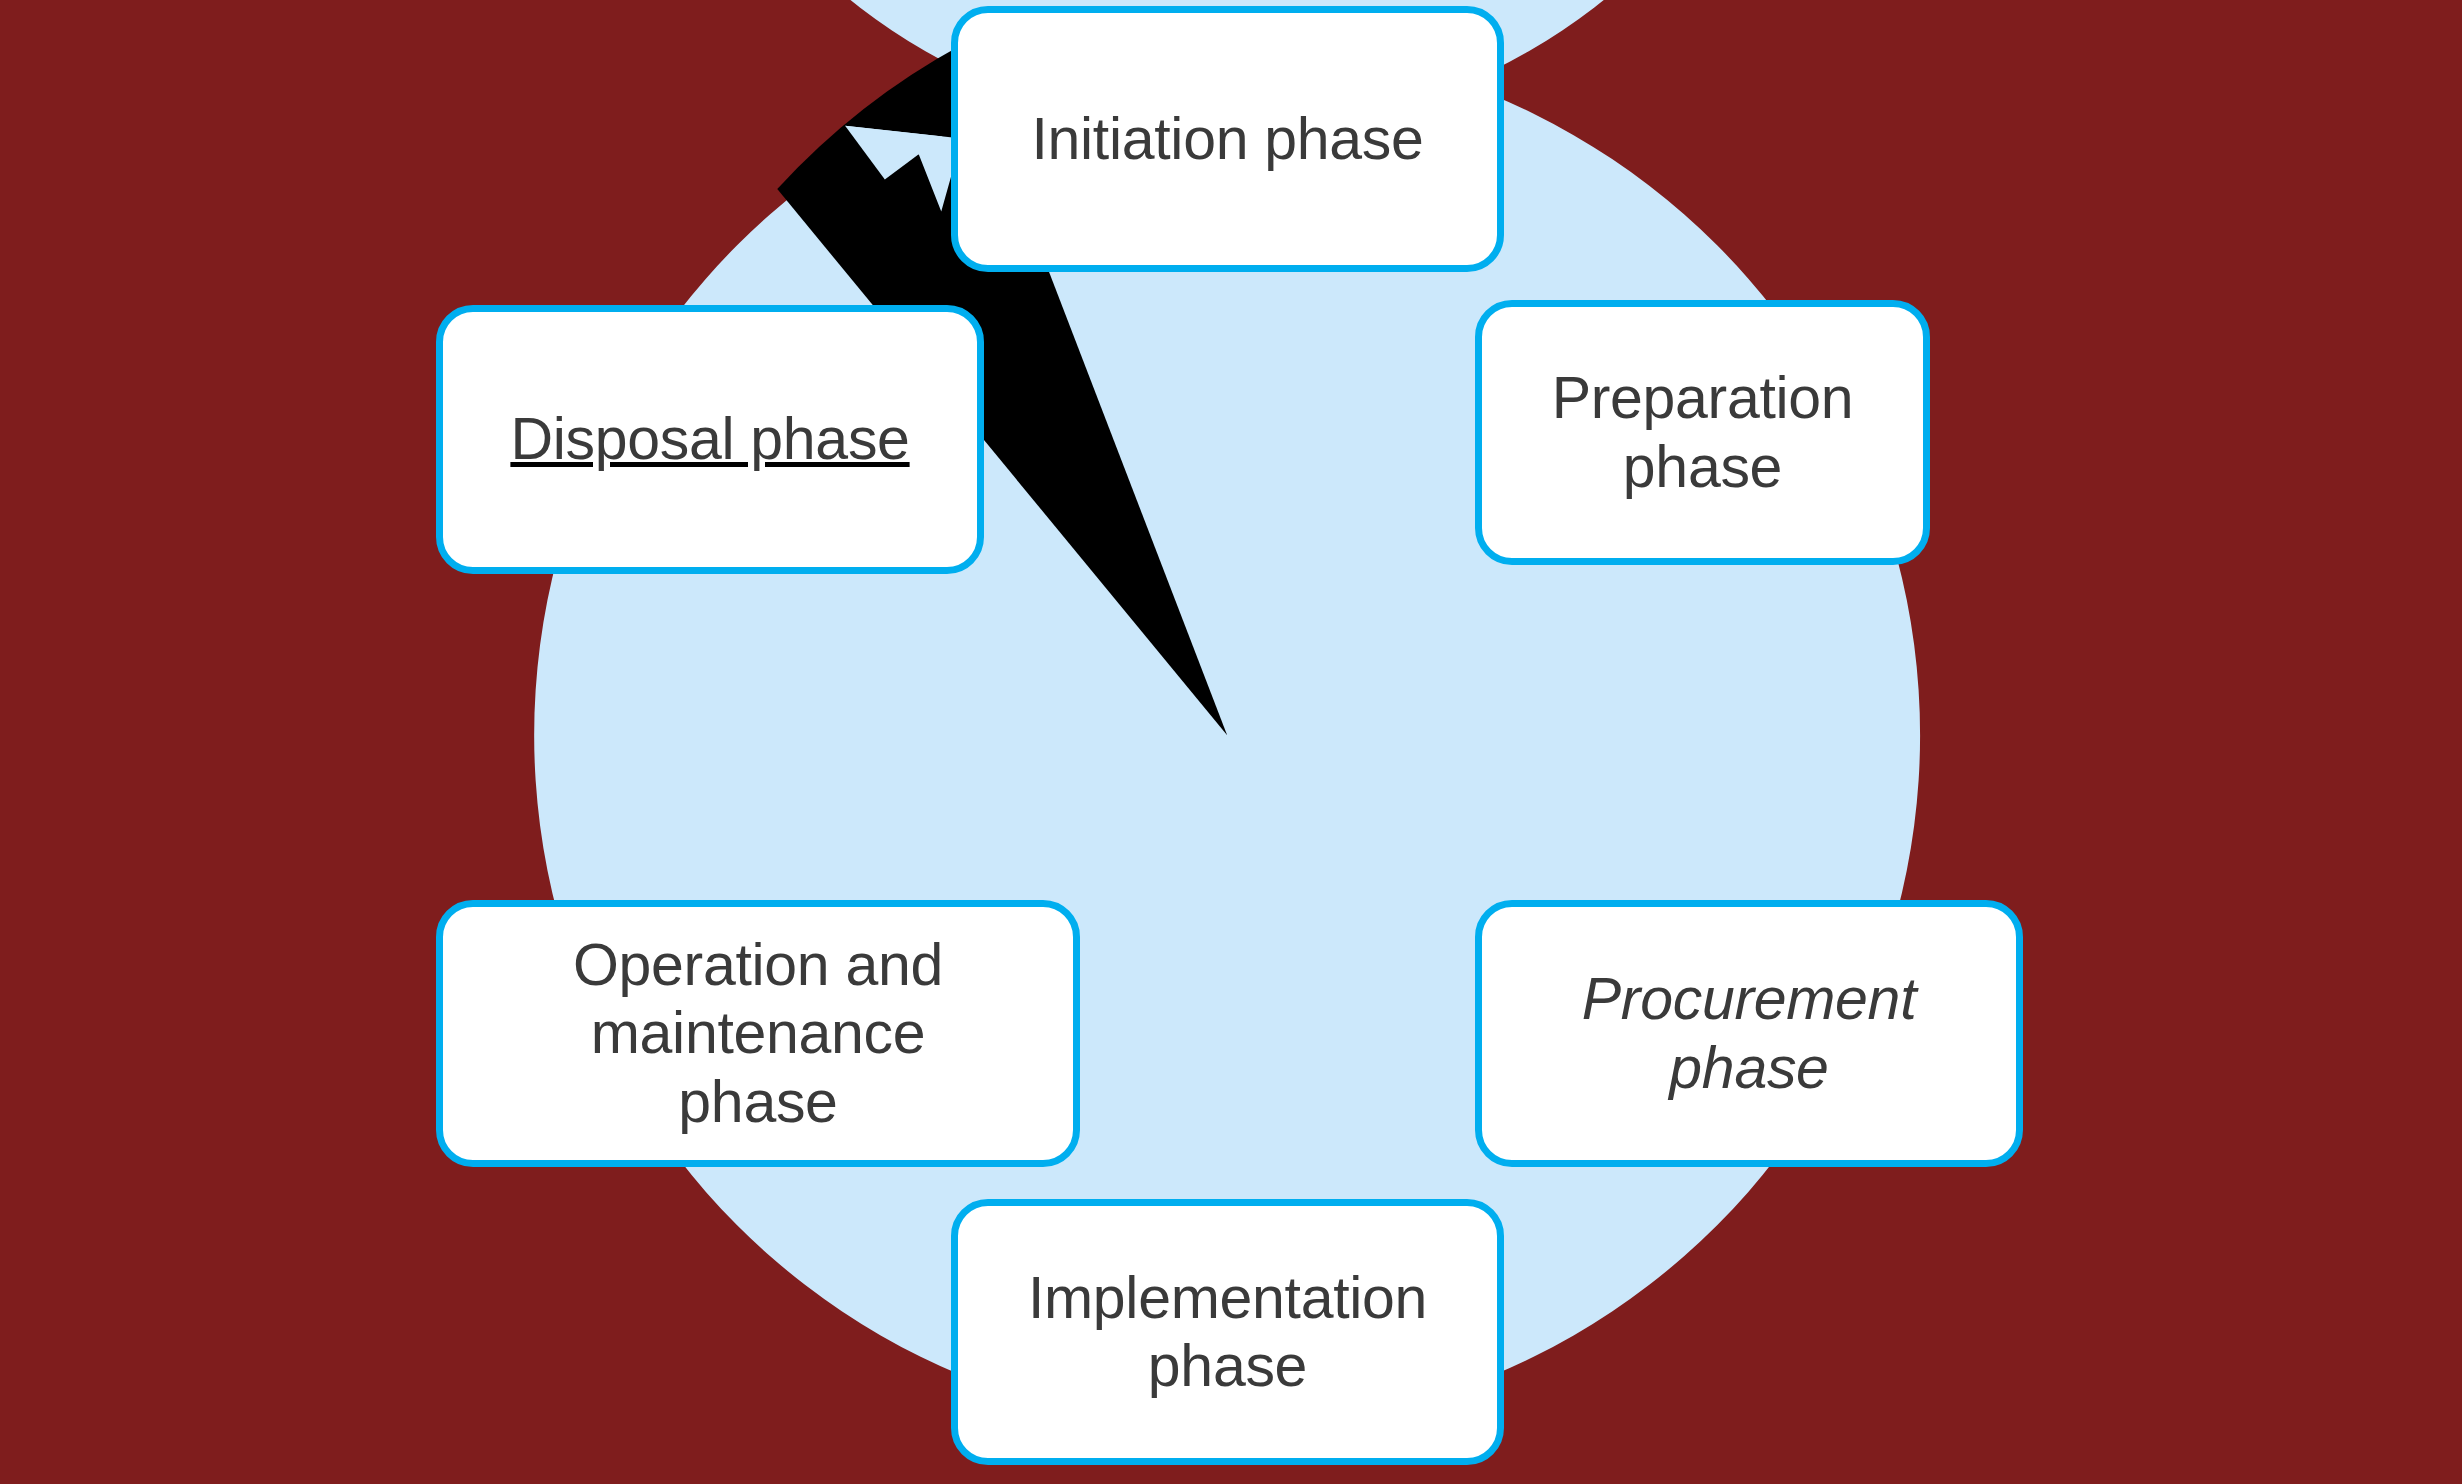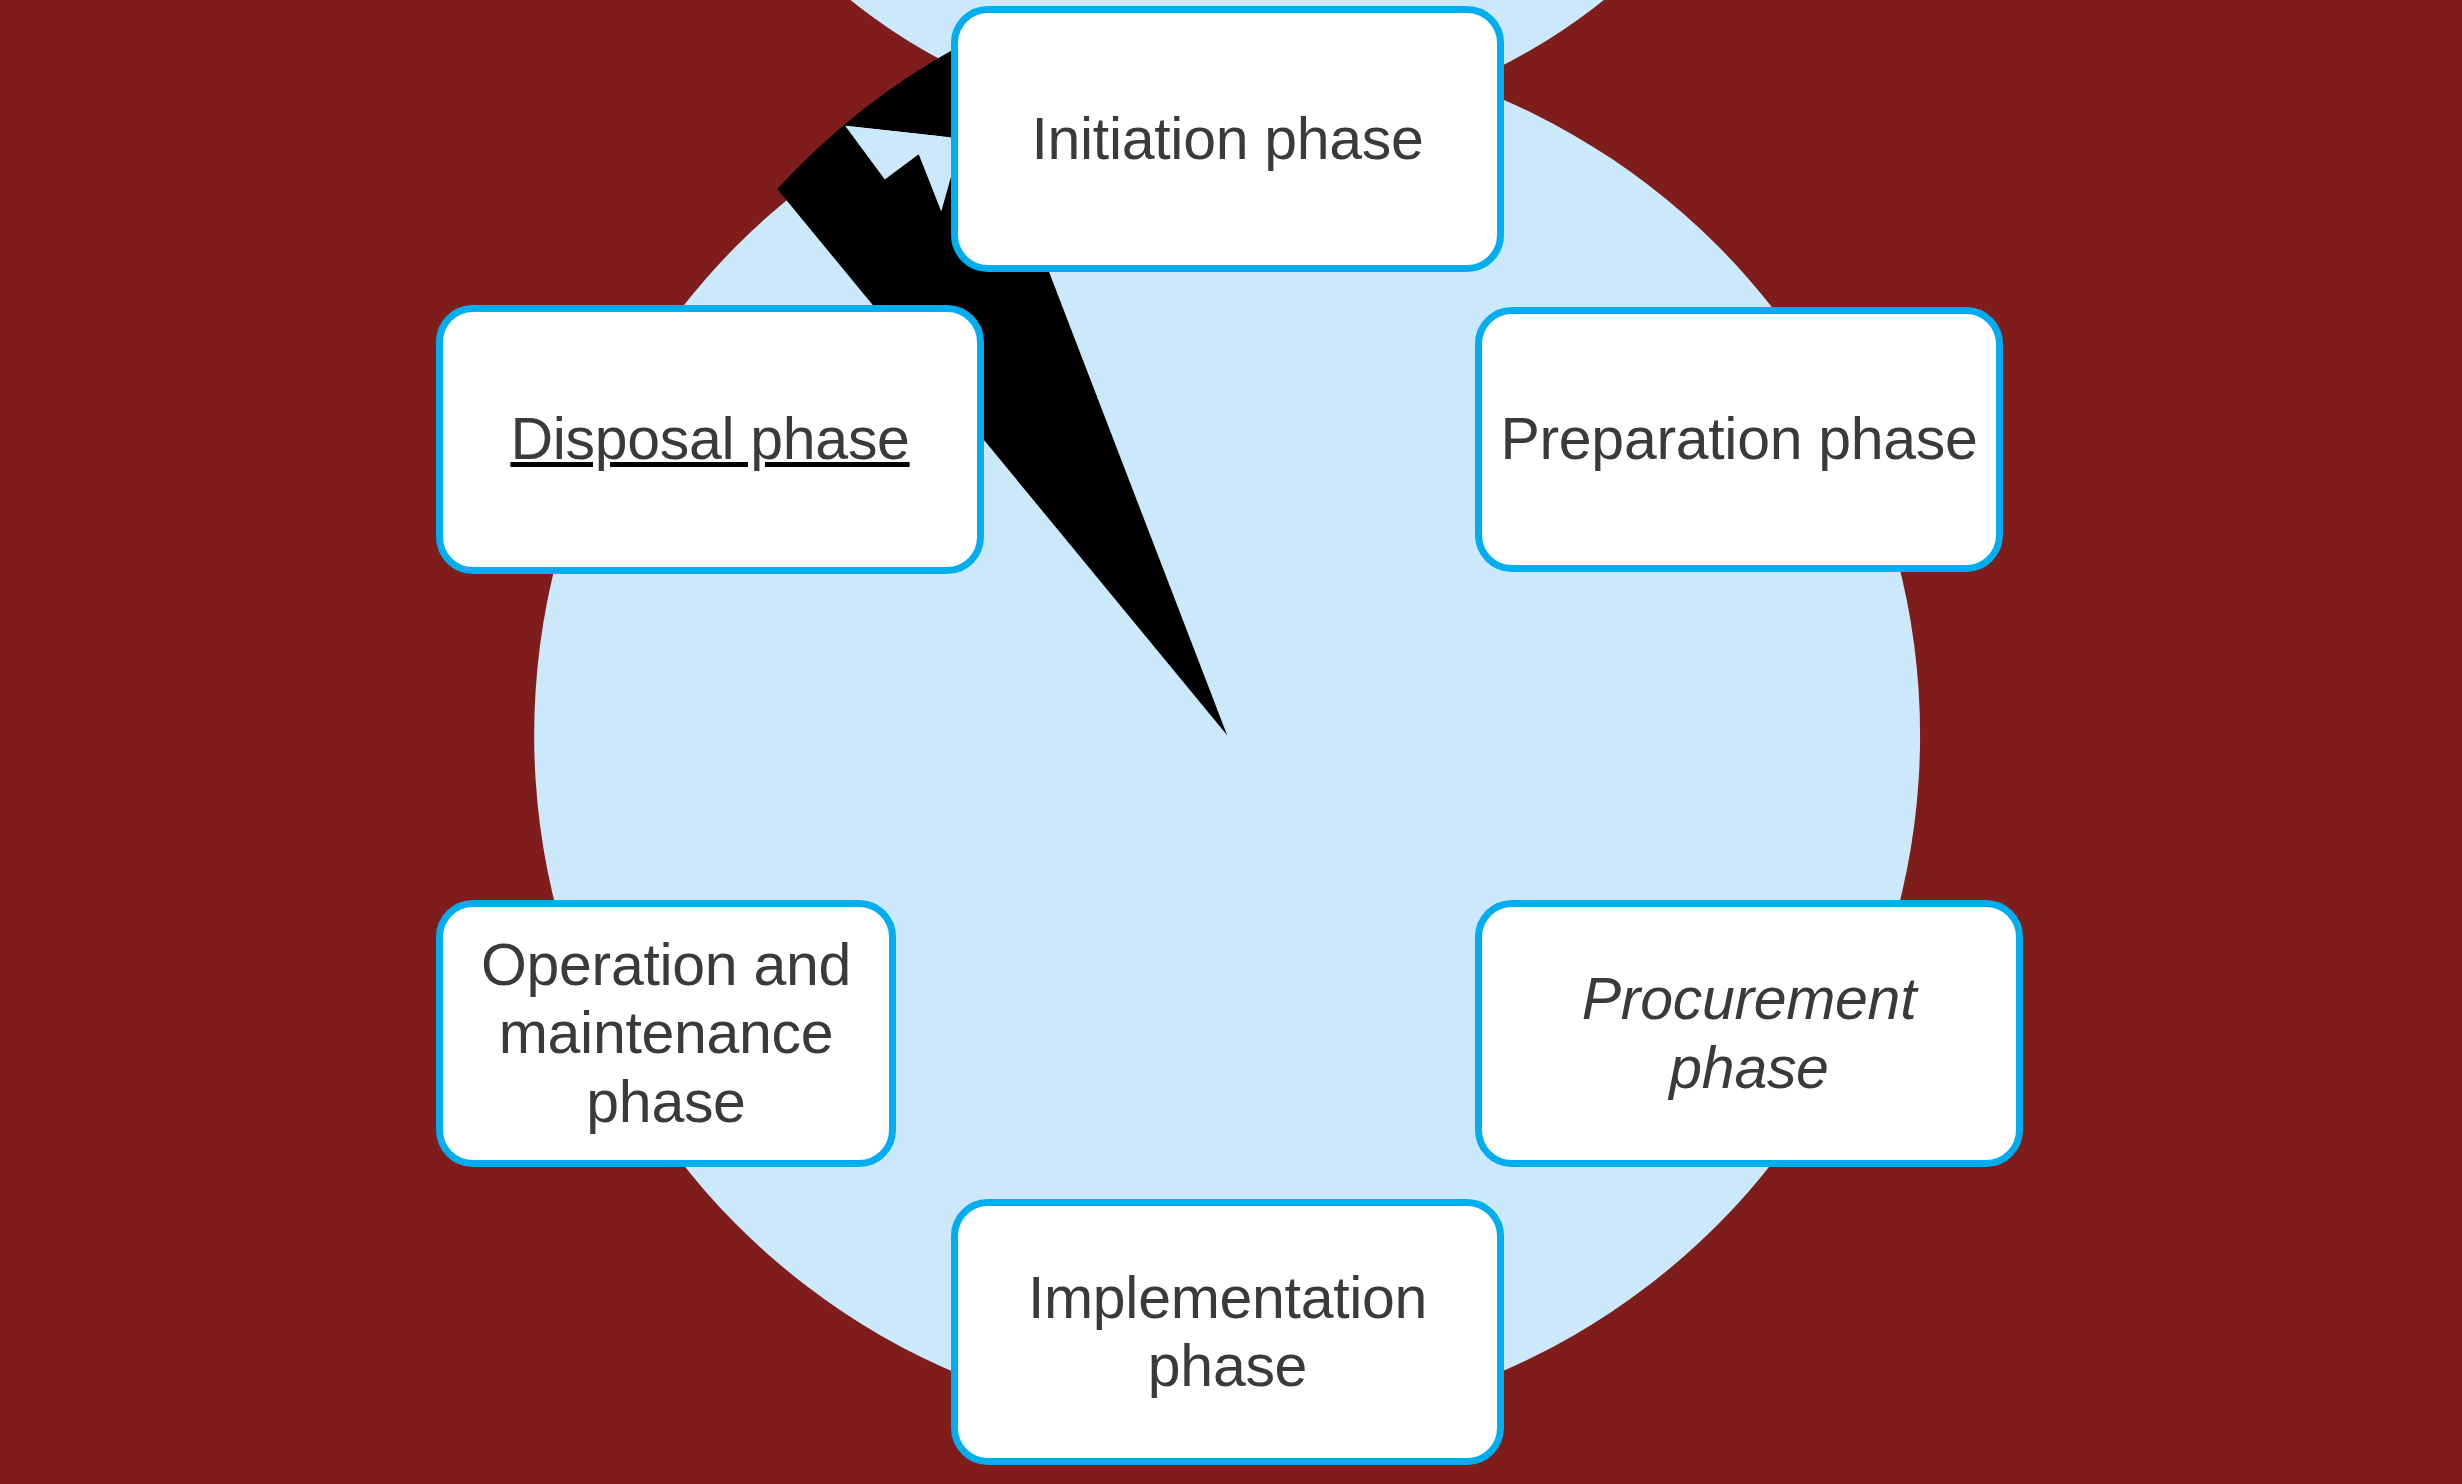--- a/index.html
+++ b/index.html
@@ -51,24 +51,24 @@
     font-family: "Liberation Sans", sans-serif;
     font-size: 59px;
     line-height: 1.16;
     font-weight: 400;
     letter-spacing: -0.3px;
     white-space: pre-line;
   }
 
   
   #box-initiation      { left: 951px; top:   6.4px; width: 553px; height: 266px; }
-  #box-preparation     { left: 1475px; top:  307px; width: 528px; height: 265px; }
+  #box-preparation     { left: 1475px; top:  300px; width: 455px; height: 265px; }
   #box-procurement     { left: 1475px; top: 900px; width: 548px; height: 267px; font-style: italic; }
   #box-implementation  { left: 951px; top: 1199px; width: 553px; height: 266px; }
-  #box-operation       { left:  436px; top: 900px; width: 460px; height: 267px; }
+  #box-operation       { left:  436px; top: 900px; width: 644px; height: 267px; }
   #box-disposal        { left:  436px; top:  305px; width: 548px; height: 269px; text-decoration: underline; }
 </style>
 </head>
 <body>
 
 <div id="cycle-diagram">
 
   <svg id="ring-layer" viewBox="0 0 3840 2315" width="2462" height="1484" xmlns="http://www.w3.org/2000/svg">
 
     <g>

